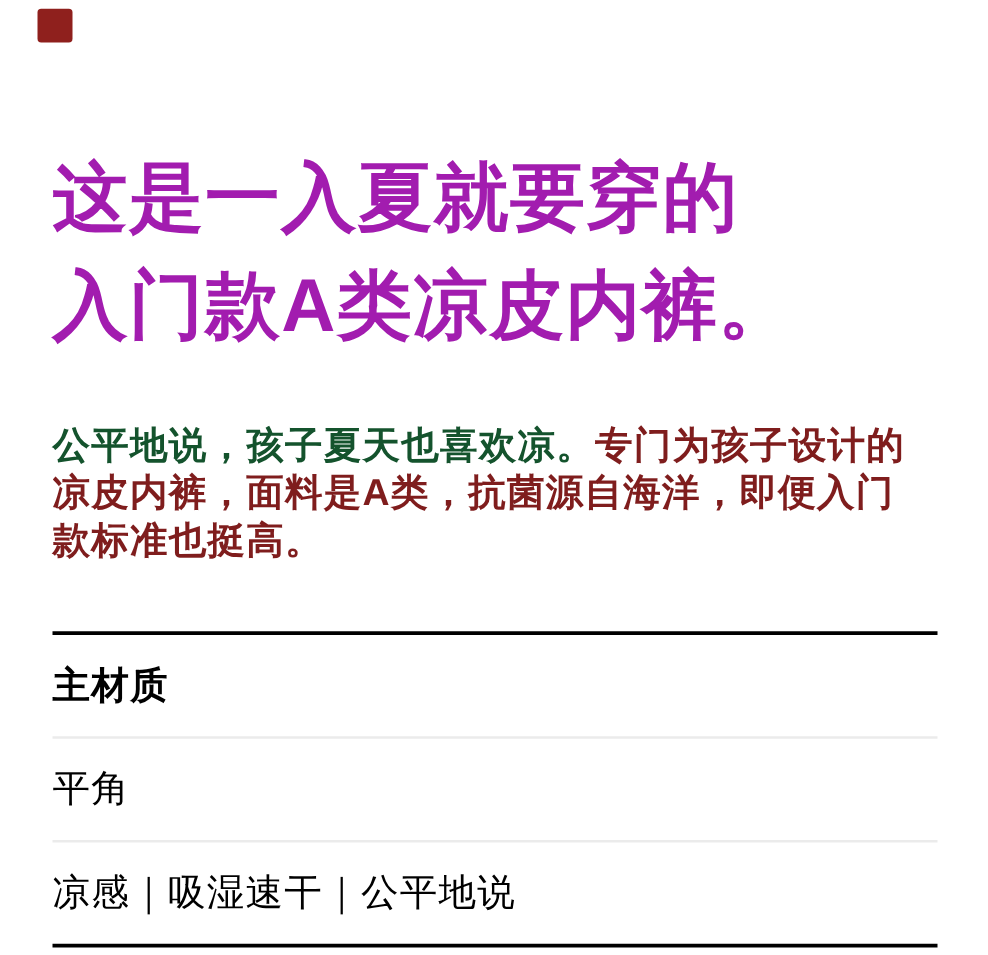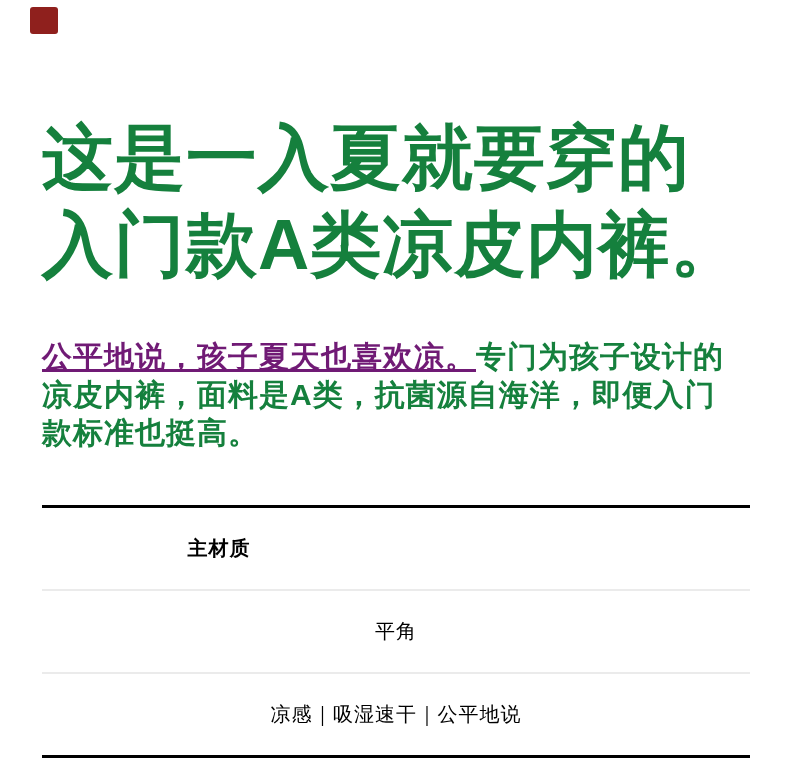--- a/index.html
+++ b/index.html
@@ -8,37 +8,37 @@
     background:#ffffff;
     font-family:"Liberation Sans","DejaVu Sans",sans-serif;
     color:#000;
   }
   .brand-logo{
     position:absolute;left:30px;top:7px;width:28px;height:27px;
     background:#8f201d;border-radius:3px;
   }
   .headline{
     position:absolute;left:42px;top:114px;width:720px;
-    font-size:71px;line-height:87px;font-weight:800;letter-spacing:1px;
-    color:#15803d;
+    font-size:60px;line-height:87px;font-weight:800;letter-spacing:1px;
+    color:#a21caf;
   }
   .intro{
     position:absolute;left:42px;top:338px;width:708px;
     font-size:30px;line-height:38px;font-weight:700;letter-spacing:1px;
   }
-  .intro .emphasis{color:#701a75;text-decoration:underline;}
-  .intro .muted{color:#15803d;white-space:pre-line;}
+  .intro .emphasis{color:#14532d;}
+  .intro .muted{color:#7f1d1d;white-space:pre-line;}
   .spec{
     position:absolute;left:42px;top:505px;width:708px;
     border-top:3px solid #000;border-bottom:3px solid #000;
   }
   .spec .row{
     display:flex;align-items:center;height:81px;
     border-bottom:2px solid #ebebeb;
-    font-size:20px;letter-spacing:1px;text-align:center;
+    font-size:30px;letter-spacing:1px;
   }
   .spec .row:last-child{border-bottom:none;}
   .spec .label{width:50%;font-weight:700;flex:0 0 50%;}
   .spec .value{font-weight:500;flex:1;}
 </style>
 </head>
 <body>
 
 <div class="brand-logo"></div>
 

